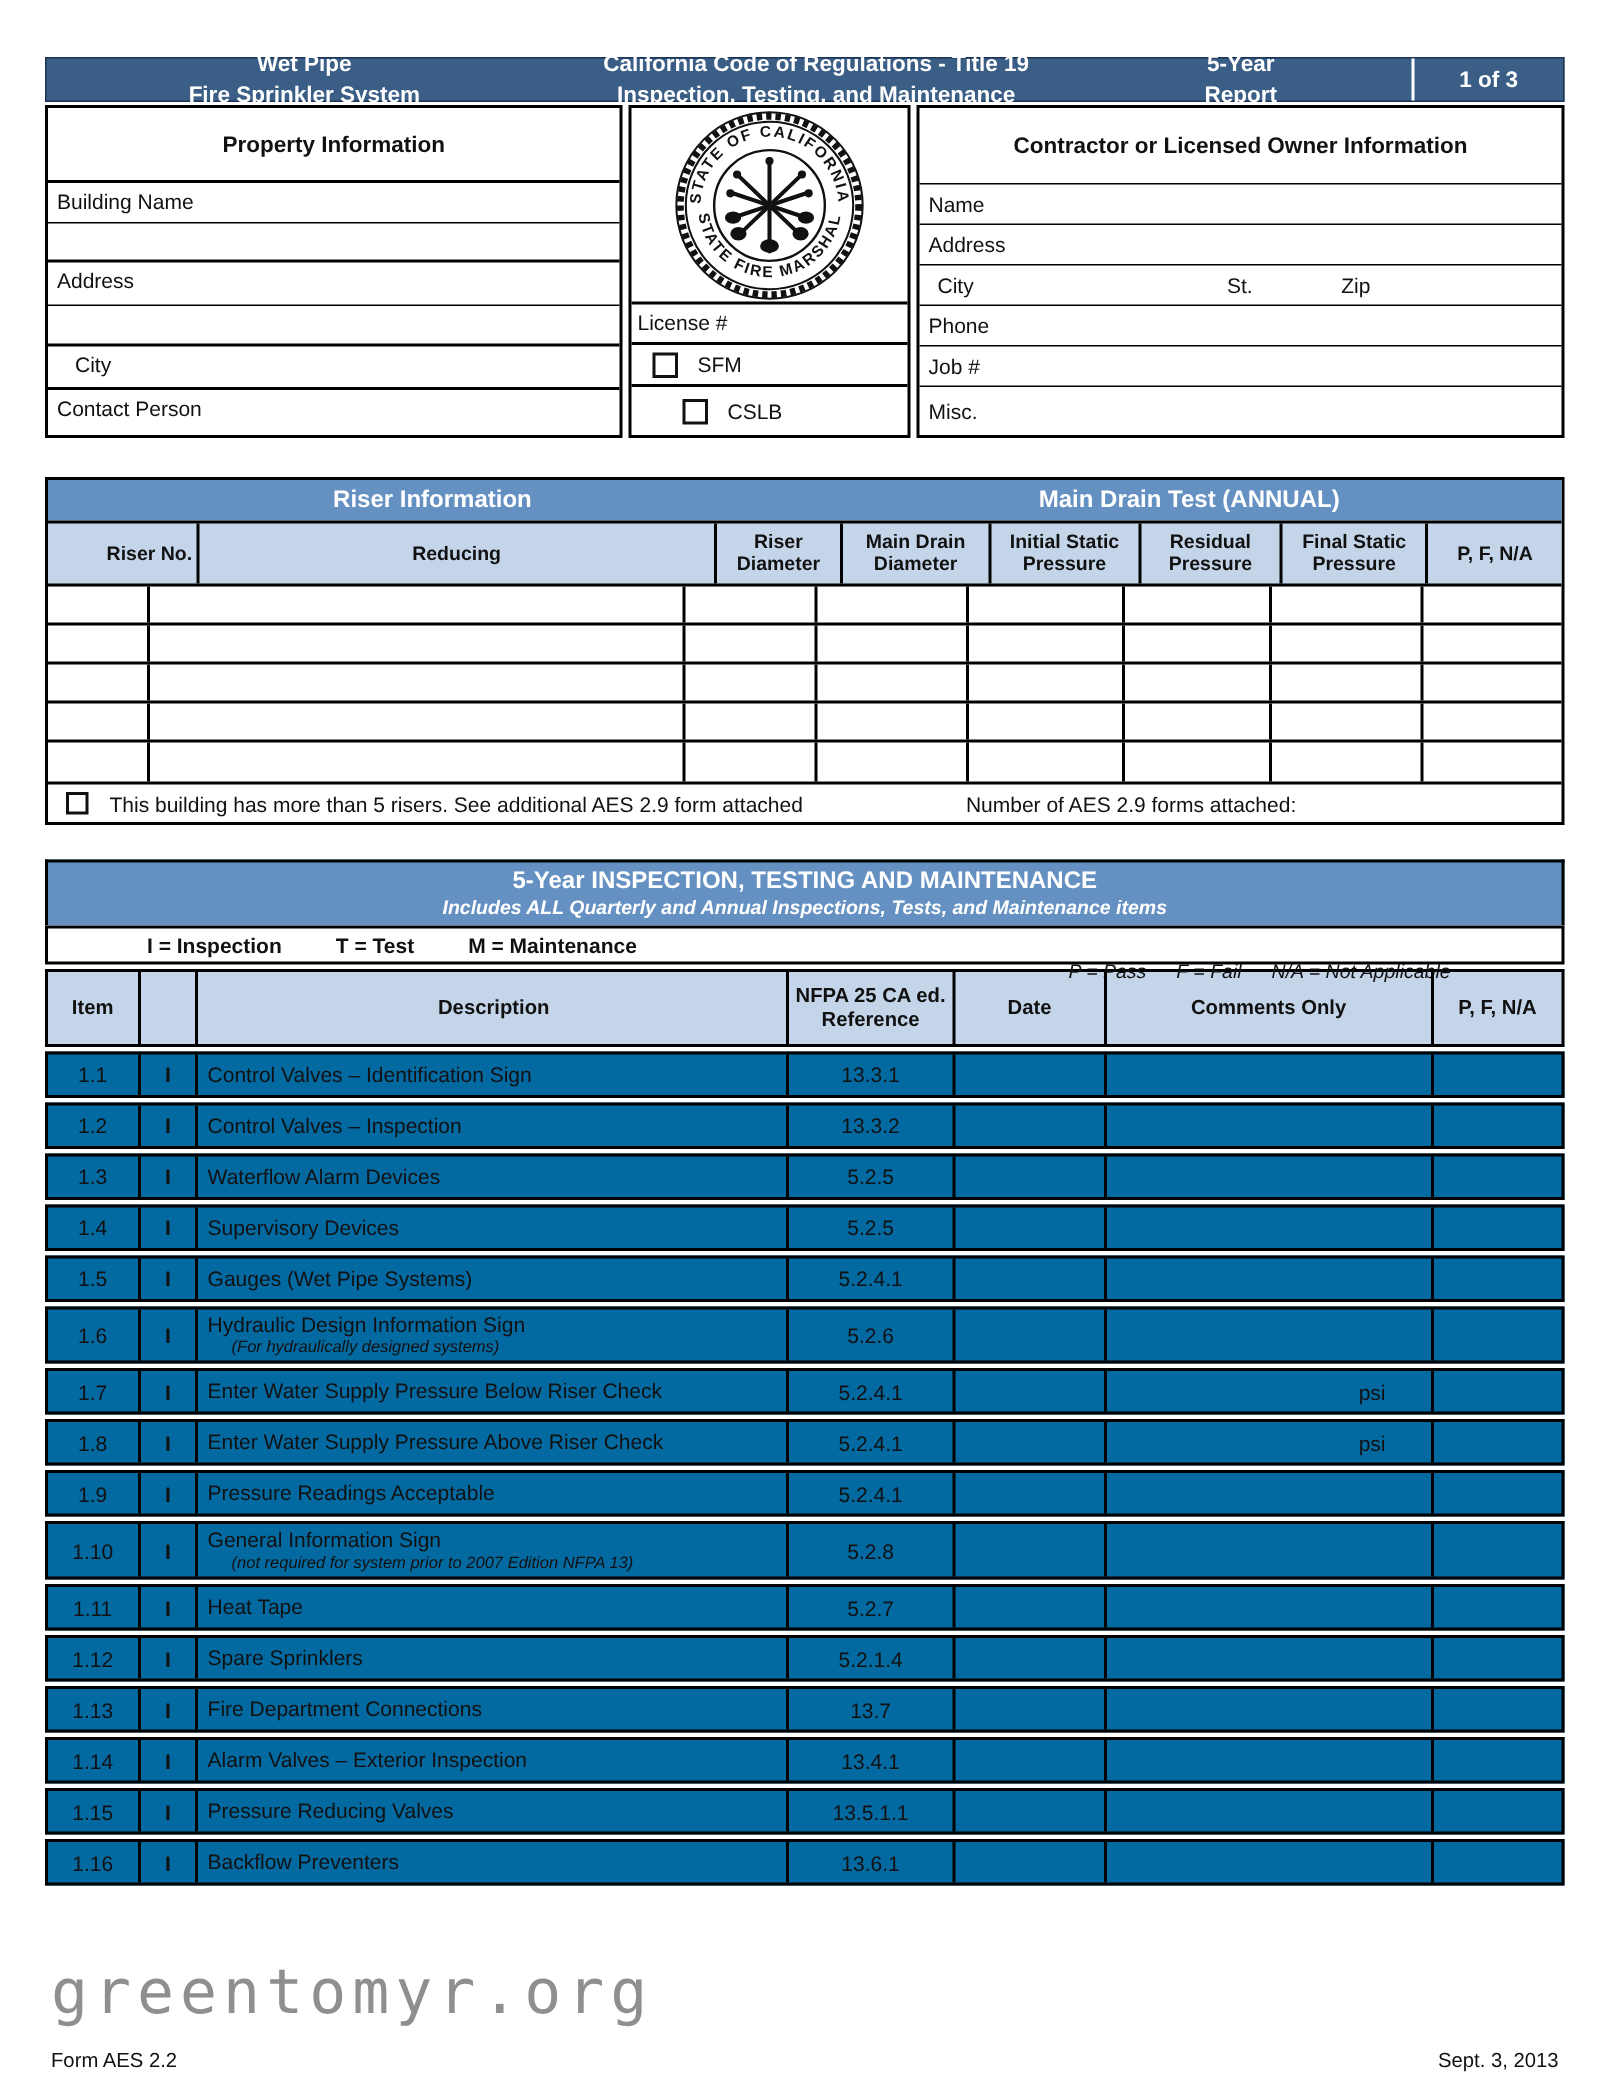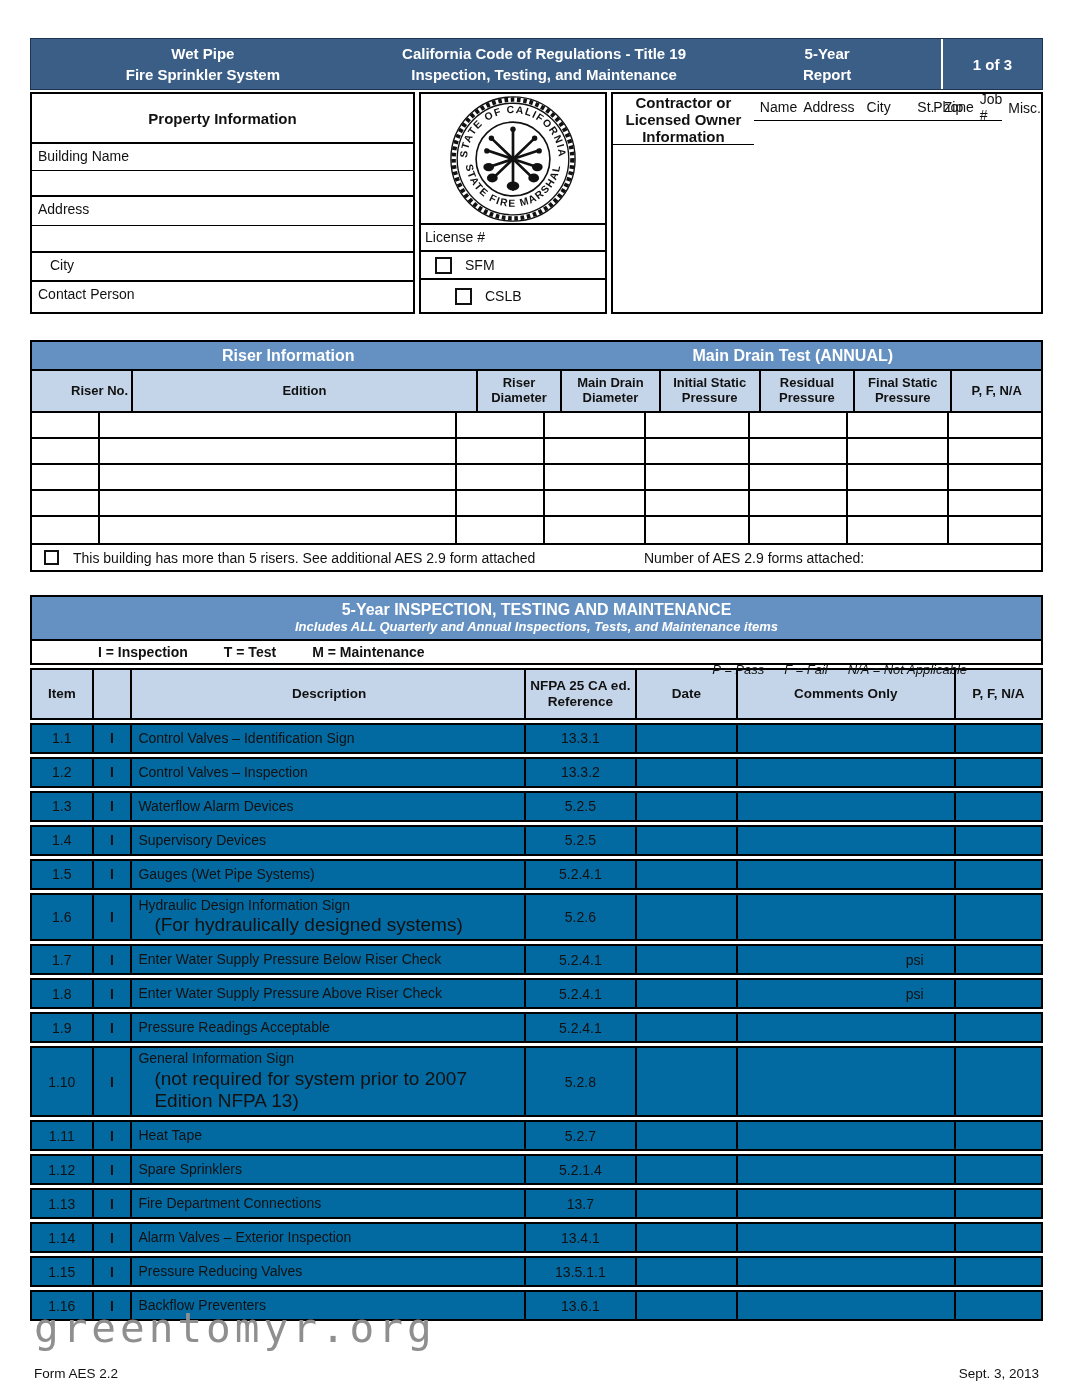--- a/index.html
+++ b/index.html
@@ -1,33 +1,33 @@
 <!DOCTYPE html>
 <html><head>
 <meta charset="utf-8">
 <style>
   * { box-sizing: border-box; margin: 0; padding: 0; }
   html,body { background:#ffffff; }
   body { width:1073px; height:1388px; font-family:"Liberation Sans", sans-serif; color:#111; position:relative; overflow:hidden; }
   .page { padding:38px 30px 0 30px; width:1073px; }
 
   
-  .banner { display:flex; background:#3b5e86; color:#fff; height:52px; border:1px solid #1d3552; }
+  .banner { display:flex; background:#3b5e86; color:#fff; height:30px; border:1px solid #1d3552; }
   .bcell { display:flex; flex-direction:column; justify-content:center; align-items:center; font-weight:bold; font-size:15px; line-height:1.4; }
   .bc1 { flex:0 0 34%; }
   .bc2 { flex:0 0 33.5%; }
   .bc3 { flex:0 0 22.5%; }
   .bc4 { flex:1; border-left:2px solid #fff; }
 
   
   .prop { display:flex; gap:4px; margin-top:2px; height:222px; }
   .pbox { border:2px solid #000; background:#fff; }
   .prop-left  { flex:0 0 385px; display:flex; flex-direction:column; }
   .prop-mid   { flex:0 0 188px; display:flex; flex-direction:column; }
-  .prop-right { flex:1; display:flex; flex-direction:row; }
+  .prop-right { flex:1; display:flex; flex-direction:column; }
   .sec-title { font-weight:bold; font-size:15px; text-align:center; display:flex; align-items:center; justify-content:center; }
   .pl-title { height:50px; border-bottom:2px solid #000; }
   .pl-label { font-size:14px; padding:4px 6px; }
   .pl-bn    { height:27px; border-bottom:1px solid #000; }
   .pl-blank1{ height:26px; border-bottom:2px solid #000; }
   .pl-addr  { height:29px; border-bottom:1px solid #000; }
   .pl-blank2{ height:27px; border-bottom:2px solid #000; }
   .pl-city  { height:29px; border-bottom:2px solid #000; padding-left:18px; }
   .pl-contact{ flex:1; }
   .seal-cell { height:131px; border-bottom:2px solid #000; display:flex; align-items:center; justify-content:center; }
@@ -76,21 +76,21 @@
   .irow { display:flex; border:2px solid #000; margin-top:3px; min-height:31px; background:#0369a1; }
   .icell { border-right:2px solid #000; display:flex; align-items:center; font-size:14px; }
   .ci  { flex:0 0 6.1%;  justify-content:center; }
   .ct  { flex:0 0 3.85%; justify-content:center; font-weight:bold; }
   .cd  { flex:0 0 39%;   flex-direction:column; align-items:flex-start; justify-content:center; padding:2px 4px 2px 6px; }
   .cr  { flex:0 0 11%;   justify-content:center; }
   .cdt { flex:0 0 10%; }
   .cc  { flex:0 0 21.6%; justify-content:flex-end; padding-right:30px; }
   .cp  { flex:1; }
   .desc-main { font-size:14px; line-height:1.25; }
-  .desc-sub  { font-size:19px; padding-left:16px; line-height:1.2; }
+  .desc-sub  { font-size:11px; font-style:italic; padding-left:16px; line-height:1.2; }
 
   
   .watermark { position:absolute; left:34px; top:1304px; font-family:"DejaVu Sans Mono", monospace; font-size:41px; letter-spacing:4px; color:#8f8f8f; }
   .pfooter { position:absolute; left:34px; right:34px; top:1366px; display:flex; justify-content:space-between; font-size:13.5px; color:#111; }
 </style>
 </head>
 <body>
 
 <div class="page">
 
@@ -186,21 +186,21 @@
     </div>
   </section>
 
   <section class="riser">
     <div class="riser-banner">
       <div class="rb-left">Riser Information</div>
       <div class="rb-right">Main Drain Test (ANNUAL)</div>
     </div>
     <div class="riser-head">
       <div class="rhcell rc0">Riser No.</div>
-      <div class="rhcell rc1">Edition</div>
+      <div class="rhcell rc1">Reducing</div>
       <div class="rhcell rc2">Riser Diameter</div>
       <div class="rhcell rc3">Main Drain Diameter</div>
       <div class="rhcell rc4">Initial Static Pressure</div>
       <div class="rhcell rc5">Residual Pressure</div>
       <div class="rhcell rc6">Final Static Pressure</div>
       <div class="rhcell rc7">P, F, N/A</div>
     </div>
     <div>
         <div class="riser-row">
           <div class="rcell rc0"></div>

